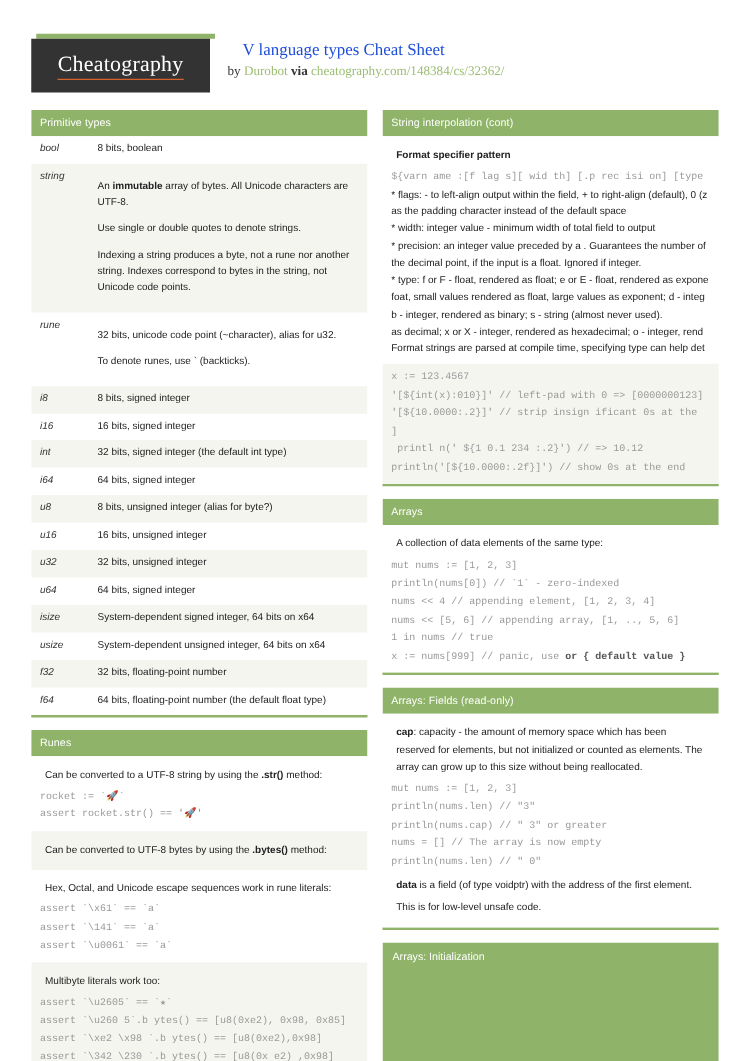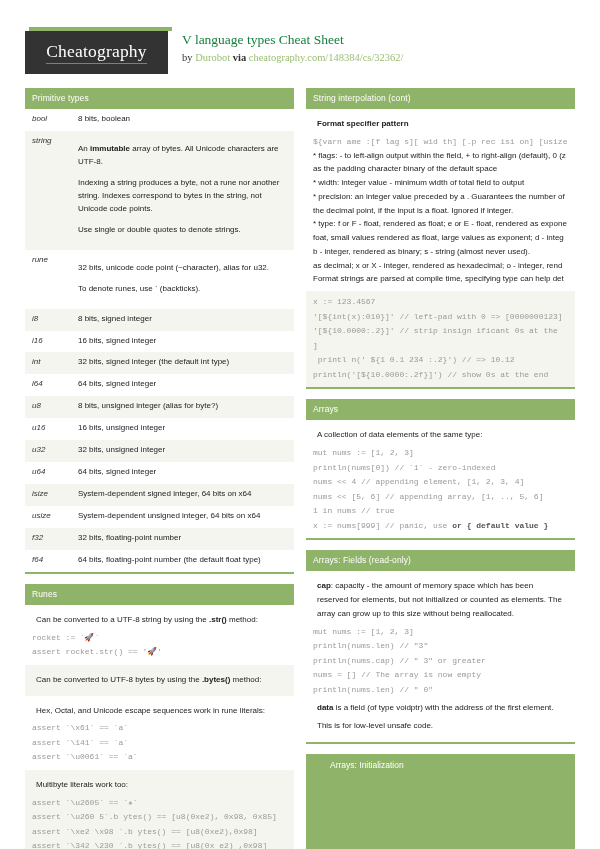--- a/index.html
+++ b/index.html
@@ -24,21 +24,21 @@
     color: #ffffff; font-size: 17.5px; letter-spacing: .2px;
     position: relative; padding-bottom: 2px;
     background-image: linear-gradient(#d4622a,#d4622a);
     background-size: 100% 1.4px;
     background-position: 0 100%;
     background-repeat: no-repeat;
   }
   .title-wrap { padding-left: 14px; padding-top: 5px; }
   .sheet-title {
     font-family: "Liberation Serif", serif;
-    font-size: 13.5px; color: #15803d; line-height: 1.25;
+    font-size: 13.5px; color: #1d4ed8; line-height: 1.25; margin-left: 12px;
   }
   .sheet-byline {
     font-family: "Liberation Serif", serif;
     font-size: 10.5px; color: #333333; margin-top: 3px;
   }
   .sheet-byline .lnk { color: #9bbd73; }
   .sheet-byline .bld { font-weight: bold; color: #333333; }
 
   
   .columns { display: flex; gap: 12px; padding: 14px 25px 0 25px; }
@@ -78,21 +78,21 @@
     font-size: 8px; line-height: 1.72; color: #222222;
   }
   .nowrap-line.mono {
     font-family: "Liberation Mono", monospace; color: #9a9a9a;
   }
 
   
   .card.empty { border-bottom: none; }
   .card-empty-box { background: #8fb469; }
   .card-empty-box .lbl {
-    color: #ffffff; font-size: 8.5px; padding: 6px 24px;
+    color: #ffffff; font-size: 8.5px; padding: 6px 8px;
   }
 </style>
 </head>
 <body>
 
 <div class="page">
 
   <div class="header">
     <div class="logo-wrap">
       <div class="logo-topbar"></div>
@@ -116,22 +116,22 @@
         <div class="card-head">Primitive types</div>
         <div class="card-body" id="prim-body">
             <div class="row">
               <div class="k">bool</div>
               <div class="v">8 bits, boolean</div>
             </div>
             <div class="row alt">
               <div class="k">string</div>
               <div class="v">
                 <p>An <b>immutable</b> array of bytes. All Unicode characters are UTF-8.</p>
+                <p>Use single or double quotes to denote strings.</p>
                 <p>Indexing a string produces a byte, not a rune nor another string. Indexes correspond to bytes in the string, not Unicode code points.</p>
-                <p>Use single or double quotes to denote strings.</p>
               </div>
             </div>
             <div class="row">
               <div class="k">rune</div>
               <div class="v">
                 <p>32 bits, unicode code point (~character), alias for u32.</p>
                 <p>To denote runes, use ` (backticks).</p>
               </div>
             </div>
             <div class="row alt">
@@ -215,23 +215,23 @@
     </div>
 
     <div class="col">
 
       <div class="card">
         <div class="card-head">String interpolation (cont)</div>
         <div class="card-body">
           <div class="block">
             <p style="font-weight:bold">Format specifier pattern</p>
             <div id="si-lines">
-                <div class="nowrap-line mono">${varn ame :[f lag s][ wid th] [.p rec isi on] [usize</div>
+                <div class="nowrap-line mono">${varn ame :[f lag s][ wid th] [.p rec isi on] [type</div>
                 <div class="nowrap-line">* flags: - to left-align output within the field, + to right-align (default), 0 (z</div>
-                <div class="nowrap-line">as the padding character binary of the default space</div>
+                <div class="nowrap-line">as the padding character instead of the default space</div>
                 <div class="nowrap-line">* width: integer value - minimum width of total field to output</div>
                 <div class="nowrap-line">* precision: an integer value preceded by a . Guarantees the number of</div>
                 <div class="nowrap-line">the decimal point, if the input is a float. Ignored if integer.</div>
                 <div class="nowrap-line">* type: f or F - float, rendered as float; e or E - float, rendered as expone</div>
                 <div class="nowrap-line">foat, small values rendered as float, large values as exponent; d - integ</div>
                 <div class="nowrap-line">b - integer, rendered as binary; s - string (almost never used).</div>
                 <div class="nowrap-line">as decimal; x or X - integer, rendered as hexadecimal; o - integer, rend</div>
                 <div class="nowrap-line">Format strings are parsed at compile time, specifying type can help det</div>
               </div>
           </div>

